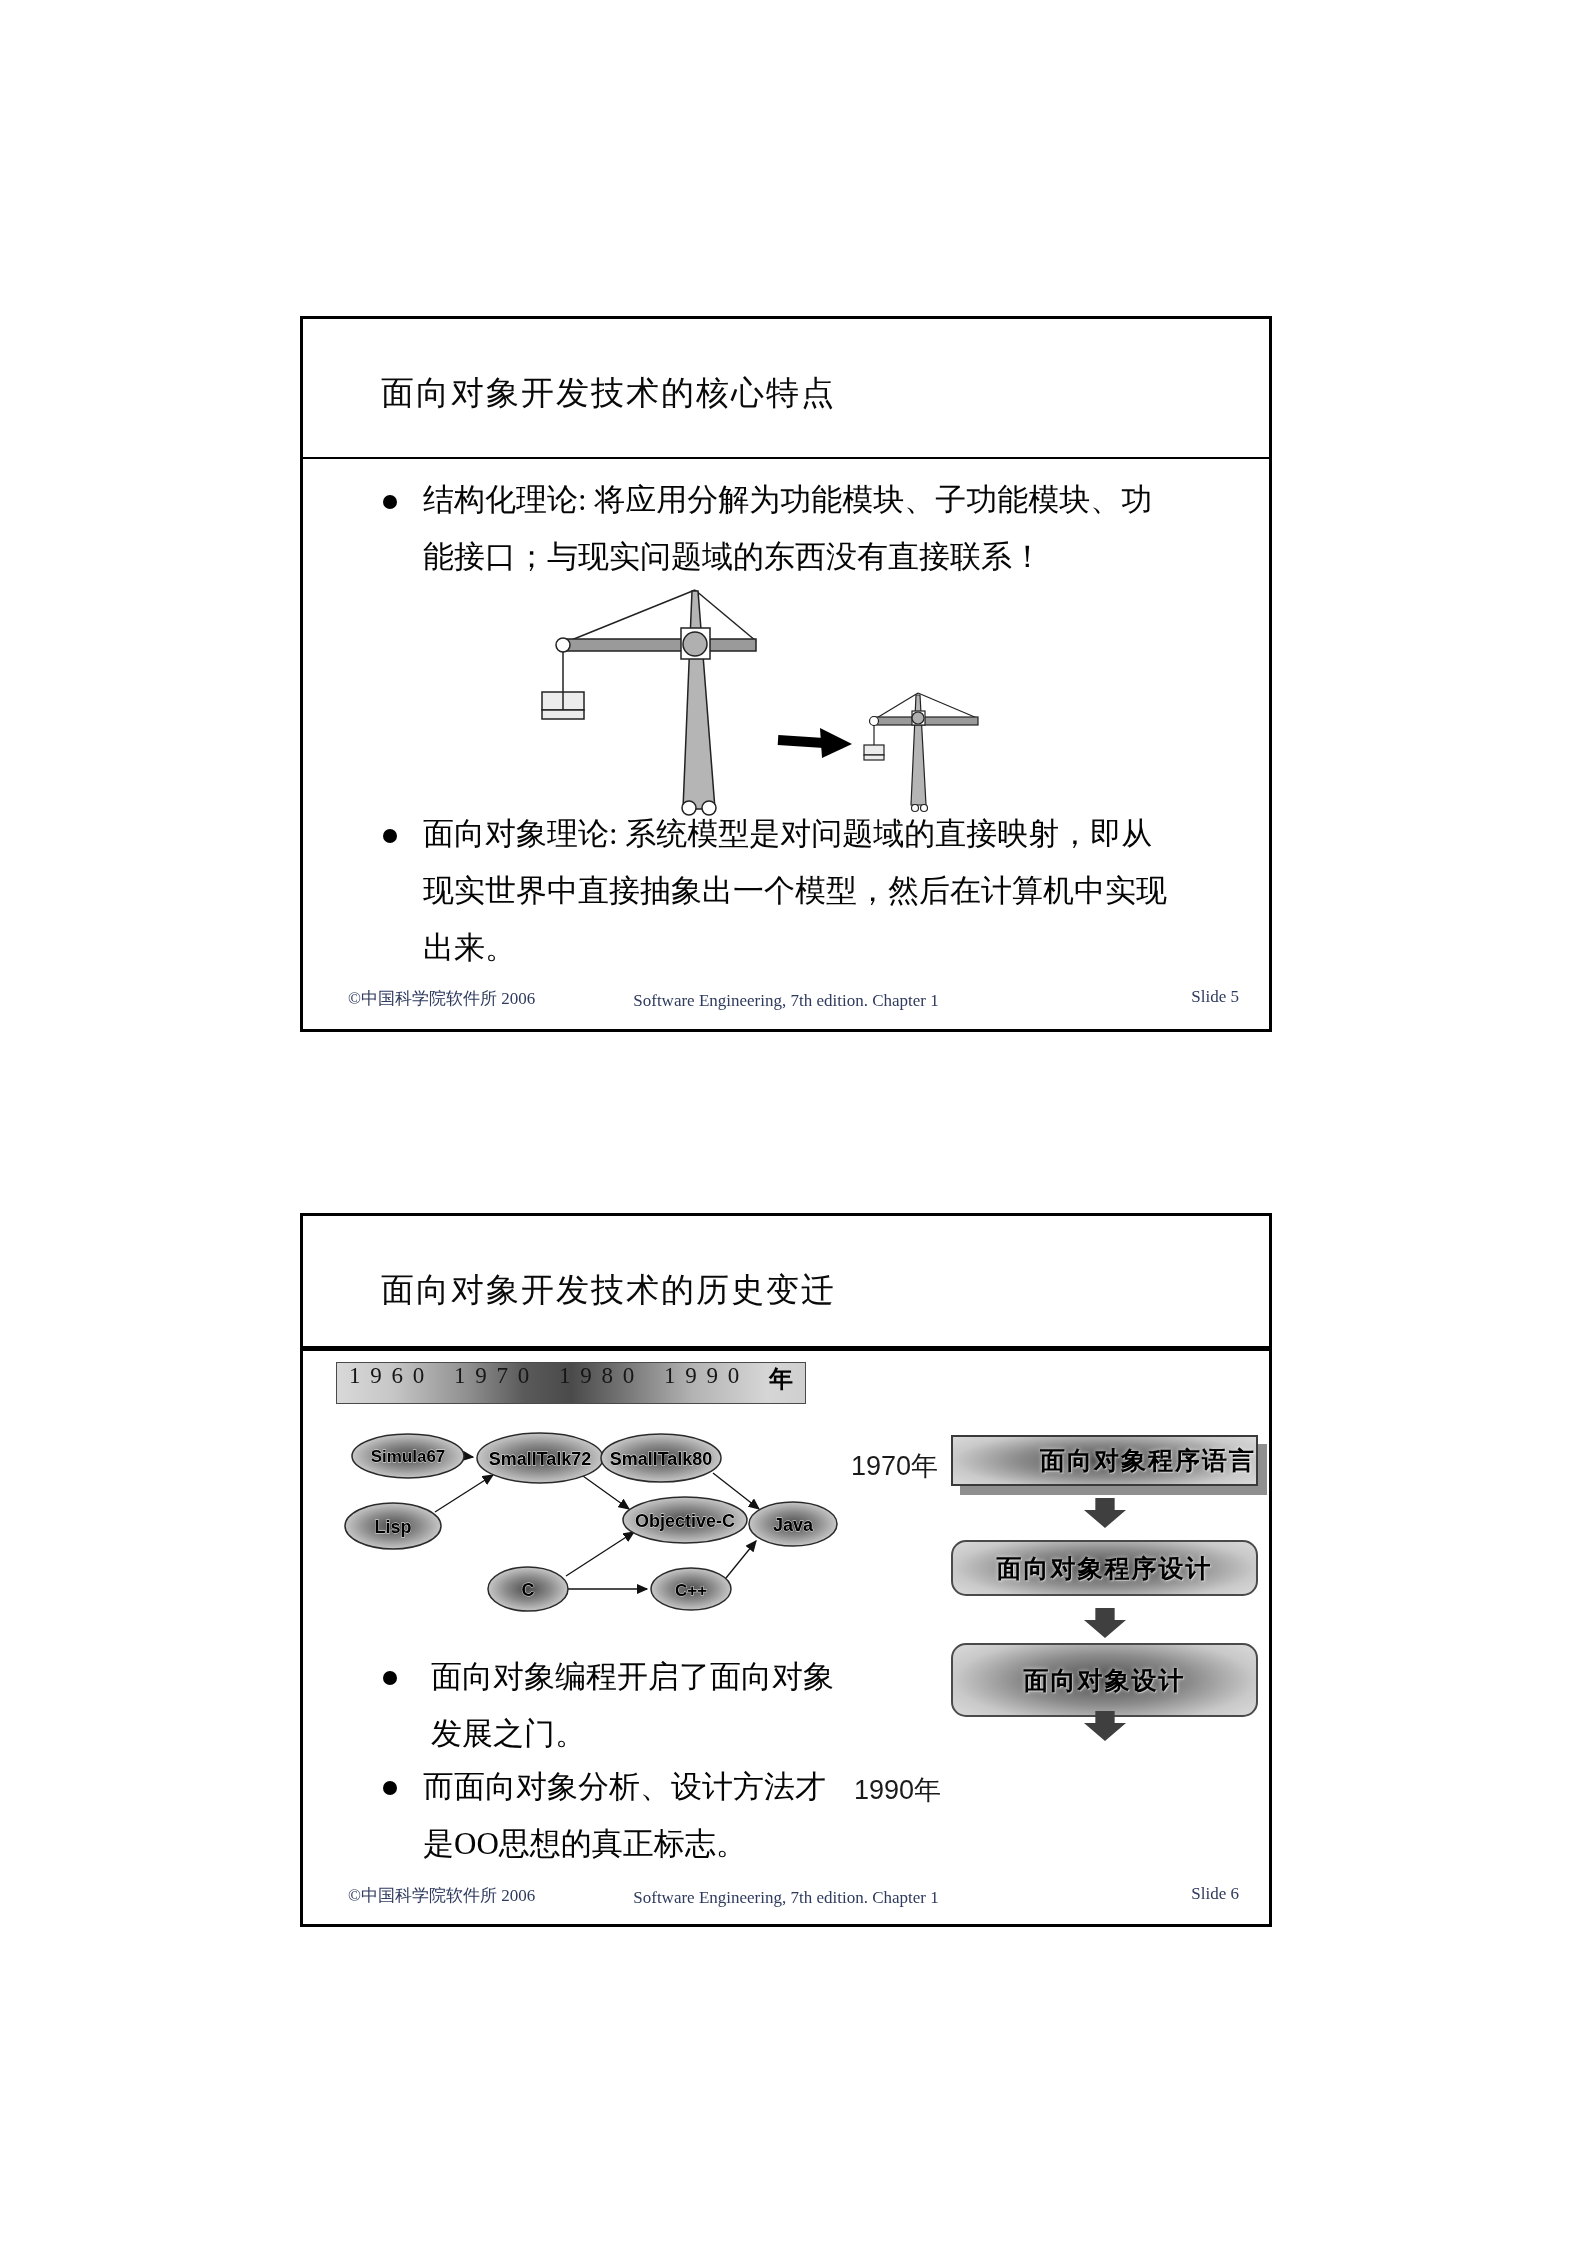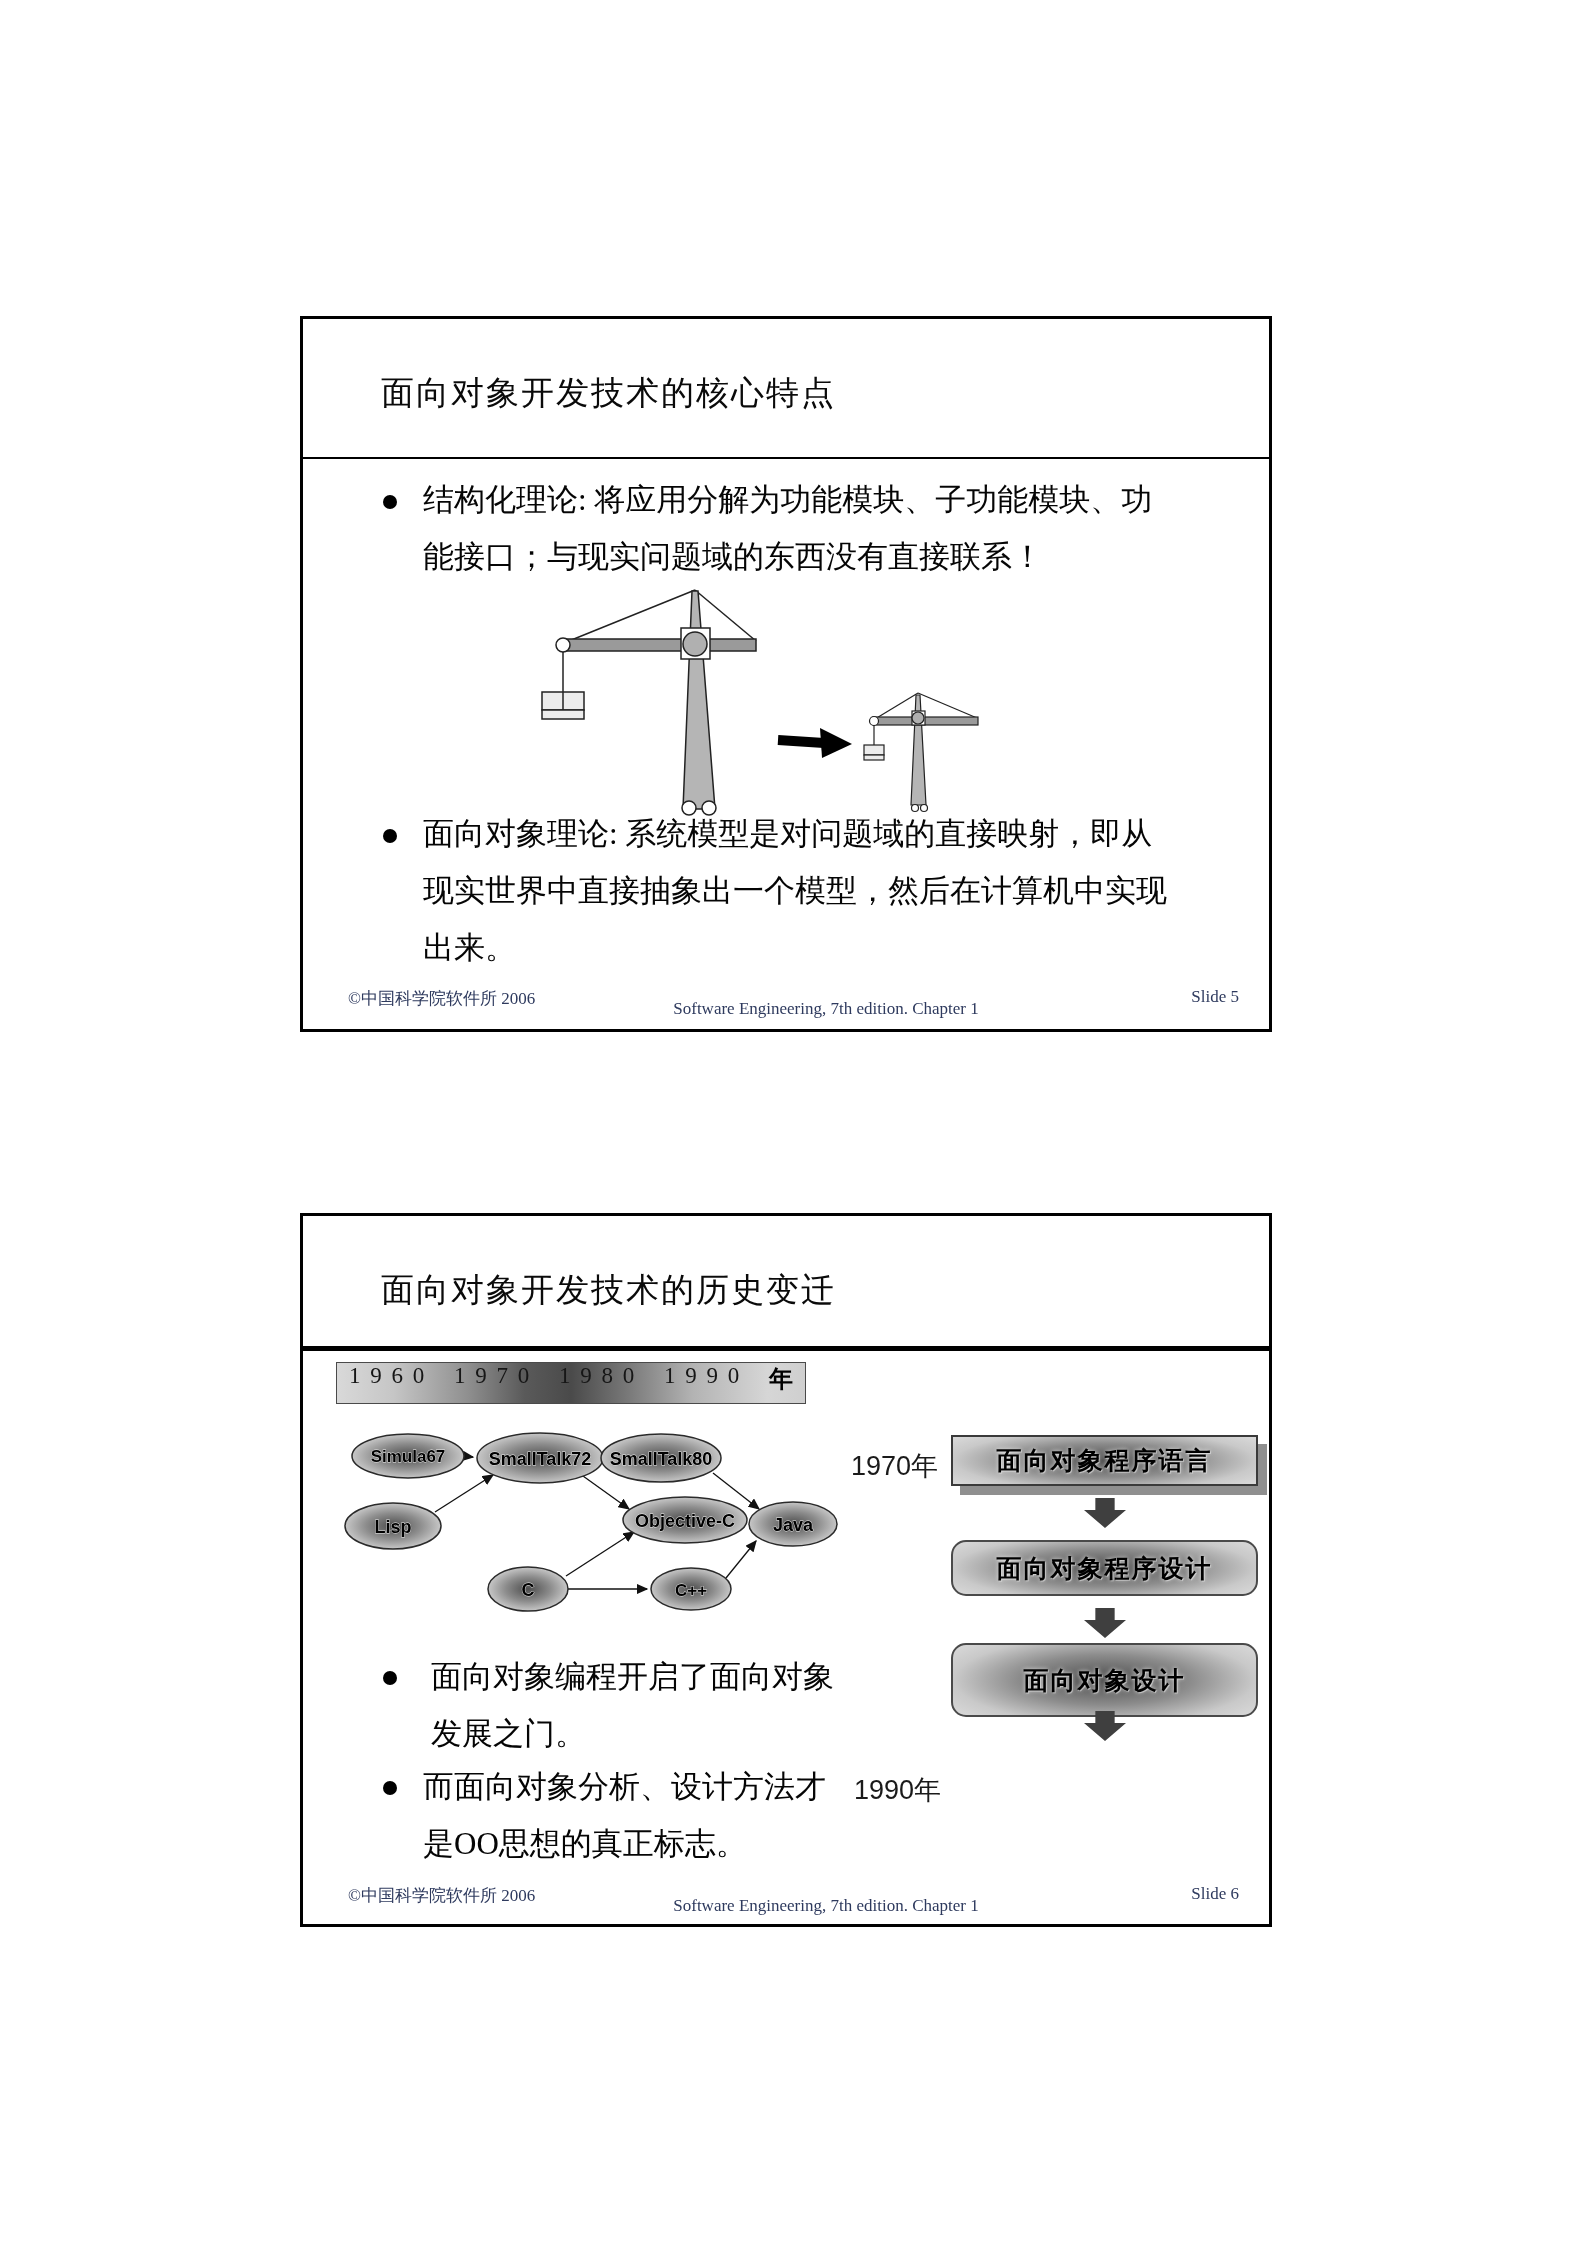--- a/index.html
+++ b/index.html
@@ -7,34 +7,34 @@
   .slide{position:absolute;left:300px;width:972px;border:3px solid #000;background:#fff;box-sizing:border-box;}
   #slide5{top:316px;height:716px;}
   #slide6{top:1213px;height:714px;}
   .slide-title{position:absolute;left:78px;top:52px;font-size:33px;font-weight:500;letter-spacing:2px;color:#0a0a0a;font-family:"Liberation Sans",sans-serif;white-space:nowrap;}
   .sep-thin{position:absolute;left:0;top:138px;width:100%;height:2px;background:#000;}
   .sep-thick{position:absolute;left:0;top:130px;width:100%;height:5px;background:#000;}
   .bullet-dot{position:absolute;width:14px;height:14px;border-radius:50%;background:#000;}
   .bullet-text{position:absolute;font-family:"Liberation Serif",serif;font-size:31px;line-height:57px;color:#050505;white-space:nowrap;}
   .footer{position:absolute;left:0;top:668px;width:100%;height:30px;font-family:"Liberation Serif",serif;font-size:17px;color:#2e3a5e;}
   .footer .f-left{position:absolute;left:45px;top:0;}
-  .footer .f-center{position:absolute;left:50%;transform:translateX(-50%);top:12px;margin-left:40px;}
+  .footer .f-center{position:absolute;left:50%;transform:translateX(-50%);top:4px;}
   .footer .f-right{position:absolute;right:30px;top:0;}
   
   .timeline-bar{position:absolute;left:33px;top:146px;width:470px;height:42px;box-sizing:border-box;border:1px solid #4a4a4a;
     background:linear-gradient(90deg,#d9d9d9 0%,#c6c6c6 12%,#8f8f8f 28%,#5a5a5a 40%,#4a4a4a 50%,#787878 62%,#b3b3b3 76%,#d6d6d6 92%,#cfcfcf 100%);
     display:flex;align-items:flex-start;justify-content:space-between;padding:0 12px;}
   .timeline-bar .yr{font-family:"Liberation Serif",serif;font-size:23px;letter-spacing:2px;color:#161616;}
   .timeline-bar .yr-unit{font-size:24px;font-weight:bold;color:#000;font-family:"Liberation Sans",sans-serif;}
   
   .flow-box{position:absolute;left:648px;width:307px;box-sizing:border-box;display:flex;align-items:center;justify-content:center;
     background:radial-gradient(62% 78% at 50% 50%, #4d4d4d 0%, #8c8c8c 46%, #c9c9c9 80%, #d8d8d8 100%);
     font-size:25px;font-weight:bold;letter-spacing:2px;color:#000;
     text-shadow:0 0 4px rgba(255,255,255,.75), 1px 1px 0 rgba(255,255,255,.4);}
-  .flow-box.square{border:2px solid #3a3a3a;box-shadow:9px 9px 0 0 #8f8f8f;}
+  .flow-box.square{border:2px solid #3a3a3a;box-shadow:9px 9px 0 0 #8f8f8f;justify-content:flex-end;}
   .flow-box.round{border:2px solid #4a4a4a;border-radius:15px;}
   .down-arrow{position:absolute;left:781px;width:42px;height:30px;background:#3f3f3f;
     clip-path:polygon(27% 0,73% 0,73% 40%,100% 40%,50% 100%,0 40%,27% 40%);}
   .year-label{position:absolute;font-size:27px;color:#1a1a1a;font-family:"Liberation Sans",sans-serif;white-space:nowrap;}
   svg text.node-label{font-family:"Liberation Sans",sans-serif;font-weight:bold;fill:#000;paint-order:stroke;stroke:#e8e8e8;stroke-width:0.8px;text-anchor:middle;}
 </style>
 </head>
 <body>
 
 <div class="slide" id="slide5">

